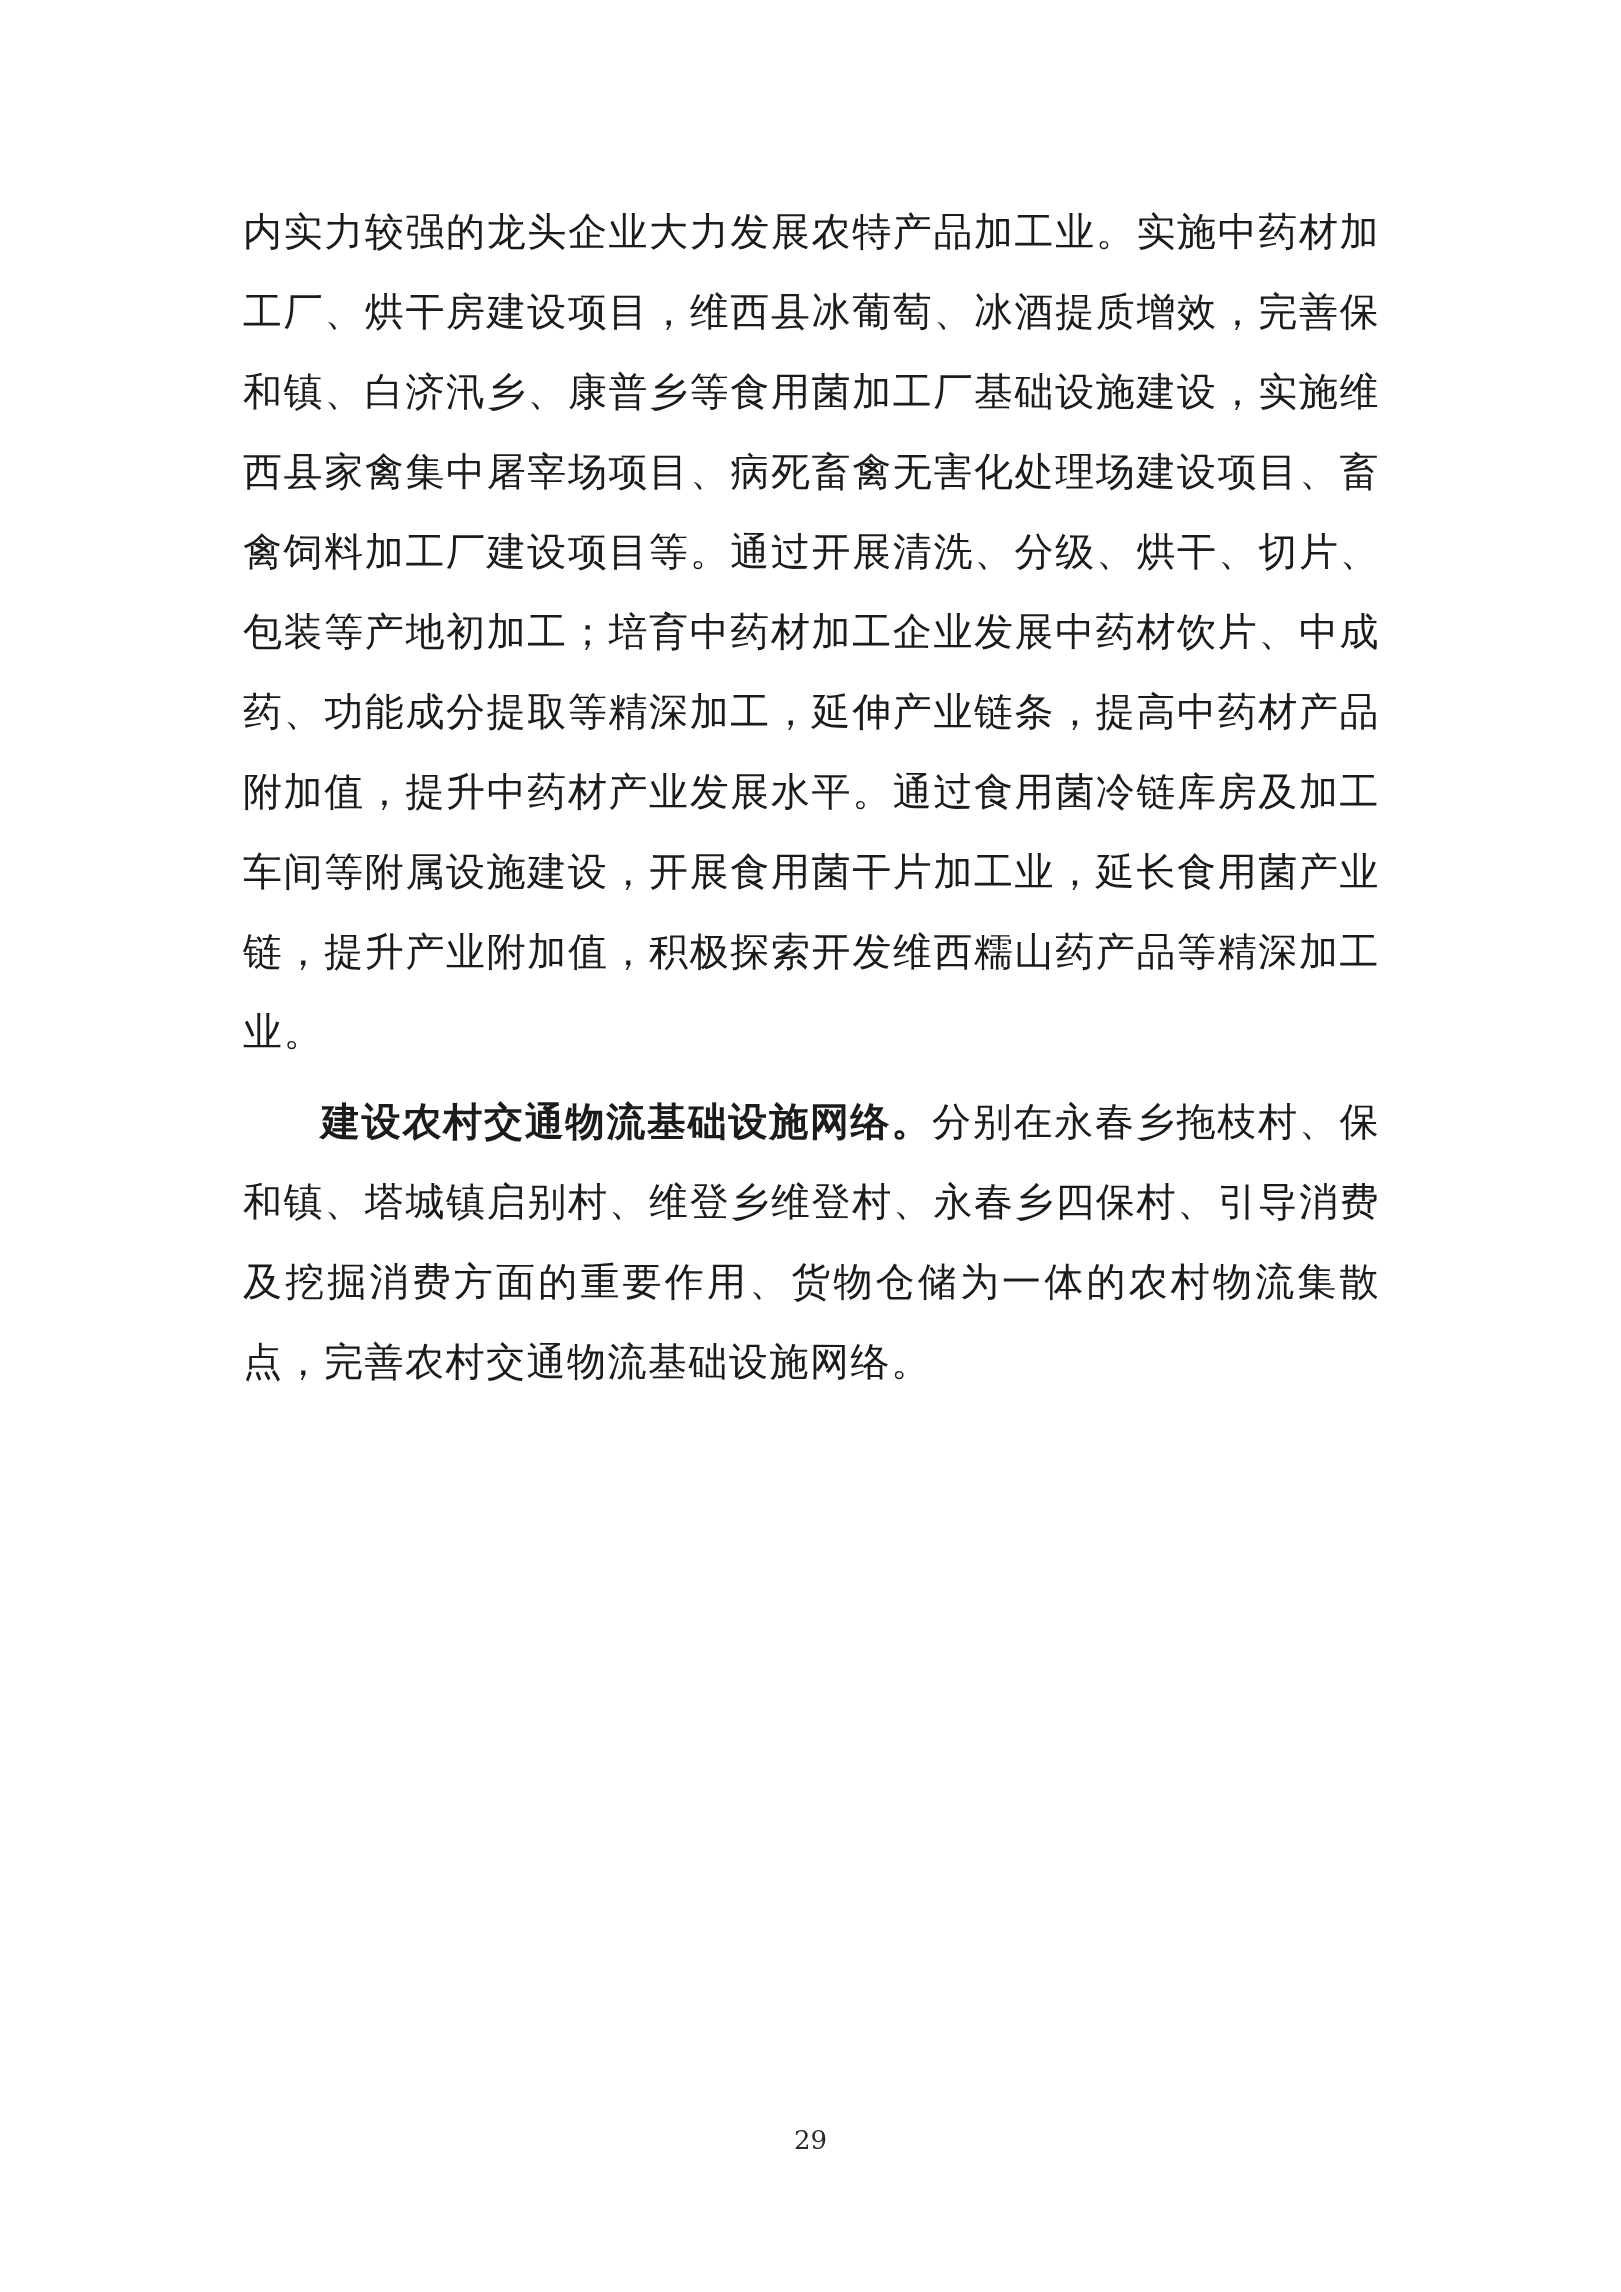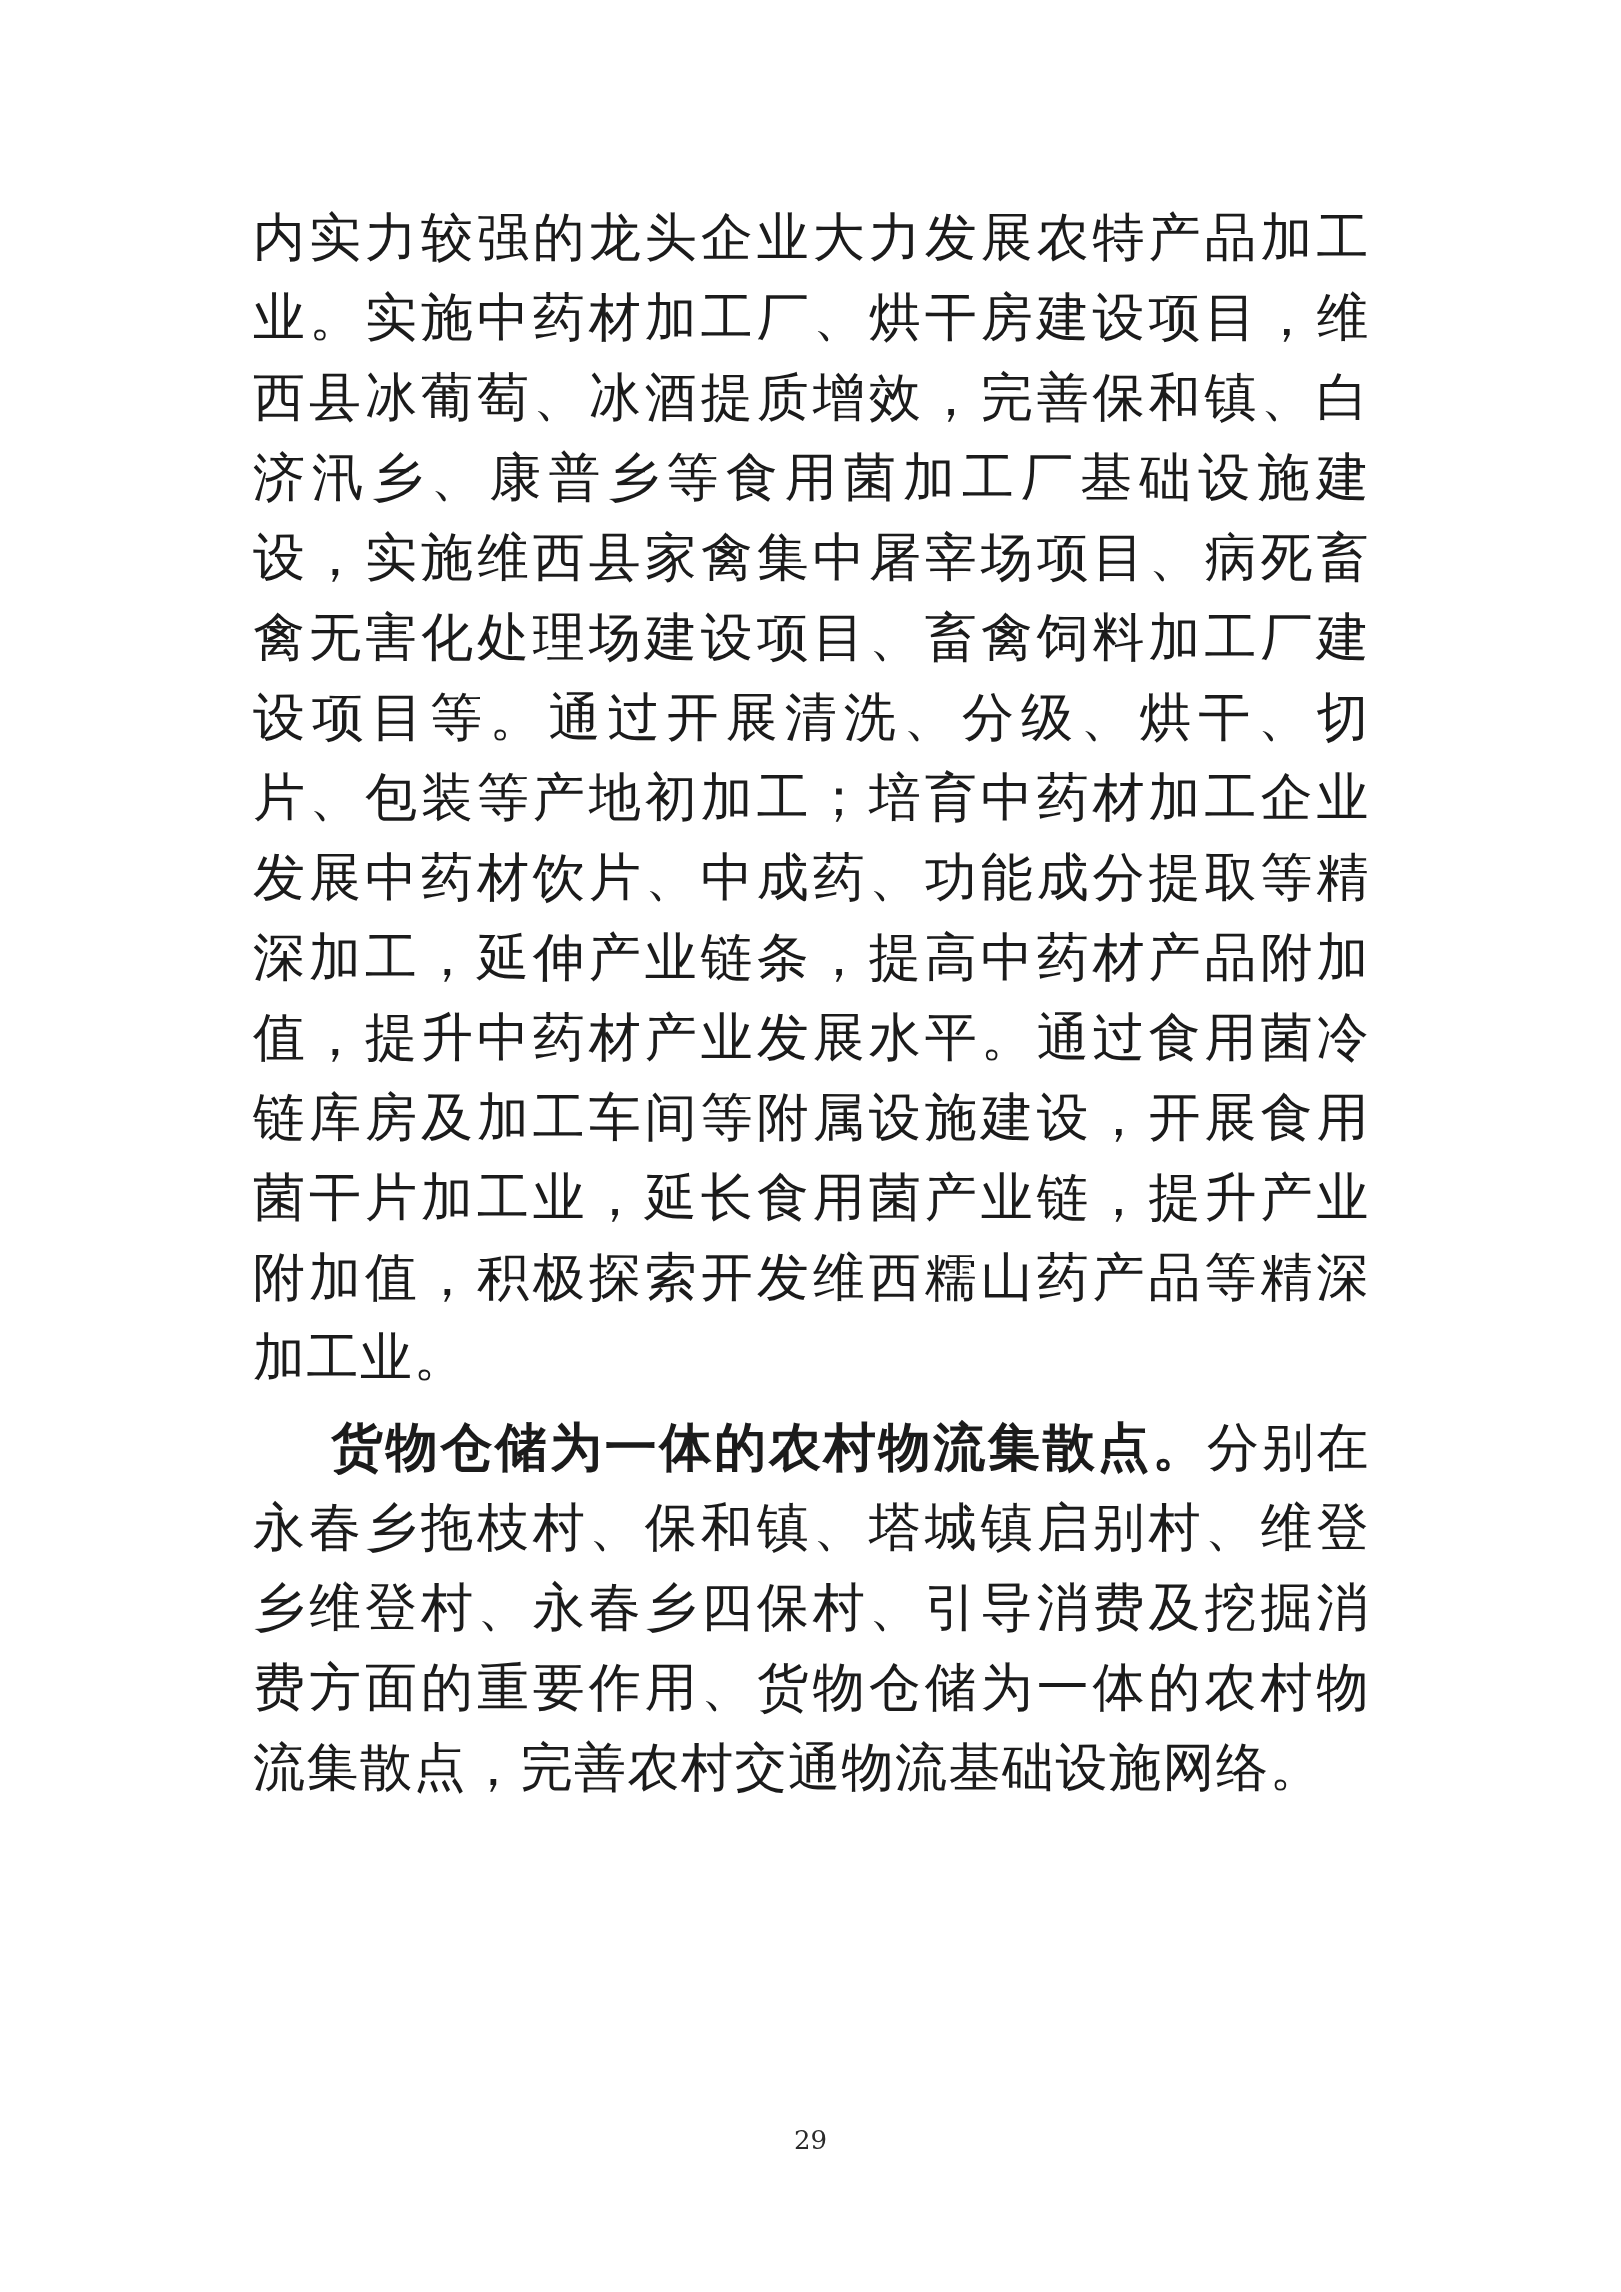--- a/index.html
+++ b/index.html
@@ -17,28 +17,28 @@
     font-family: "DejaVu Serif", serif;
     color: #1a1a1a;
   }
   .content {
     position: absolute;
     left: 243px;
     top: 192px;
     width: 1137px;
   }
   .para {
-    font-family: Liberation Mono, monospace;
-    font-size: 52px;
+    font-family: Liberation Sans, sans-serif;
+    font-size: 39px;
     line-height: 80px;
     letter-spacing: 1.5px;
     text-align: justify;
     text-justify: inter-character;
     color: #1b1b1b;
-    margin: 10px;
+    margin: 0;
   }
   .para + .para {
     margin-top: 9.8px;
   }
   .indent {
     text-indent: 78px;
   }
   .lead {
     font-weight: bold;
   }
@@ -56,20 +56,20 @@
 </head>
 <body>
 
 <div class="page">
 
   <div class="content">
 
     <p class="para"><span>内实力较强的龙头企业大力发展农特产品加工业。实施中药材加工厂、烘干房建设项目，维西县冰葡萄、冰酒提质增效，完善保和镇、白济汛乡、康普乡等食用菌加工厂基础设施建设，实施维西县家禽集中屠宰场项目、病死畜禽无害化处理场建设项目、畜禽饲料加工厂建设项目等。通过开展清洗、分级、烘干、切片、包装等产地初加工；培育中药材加工企业发展中药材饮片、中成药、功能成分提取等精深加工，延伸产业链条，提高中药材产品附加值，提升中药材产业发展水平。通过食用菌冷链库房及加工车间等附属设施建设，开展食用菌干片加工业，延长食用菌产业链，提升产业附加值，积极探索开发维西糯山药产品等精深加工业。</span></p>
 
 
-    <p class="para indent"><span class="lead">货物仓储为一体的农村物流集散点。</span><span>分别在永春乡拖枝村、保和镇、塔城镇启别村、维登乡维登村、永春乡四保村、引导消费及挖掘消费方面的重要作用、货物仓储为一体的农村物流集散点，完善农村交通物流基础设施网络。</span></p>
+    <p class="para indent"><span class="lead">建设农村交通物流基础设施网络。</span><span>分别在永春乡拖枝村、保和镇、塔城镇启别村、维登乡维登村、永春乡四保村、引导消费及挖掘消费方面的重要作用、货物仓储为一体的农村物流集散点，完善农村交通物流基础设施网络。</span></p>
 
   </div>
 
   <div class="pagenum">29</div>
 
 </div>
 
 
 </body></html>

